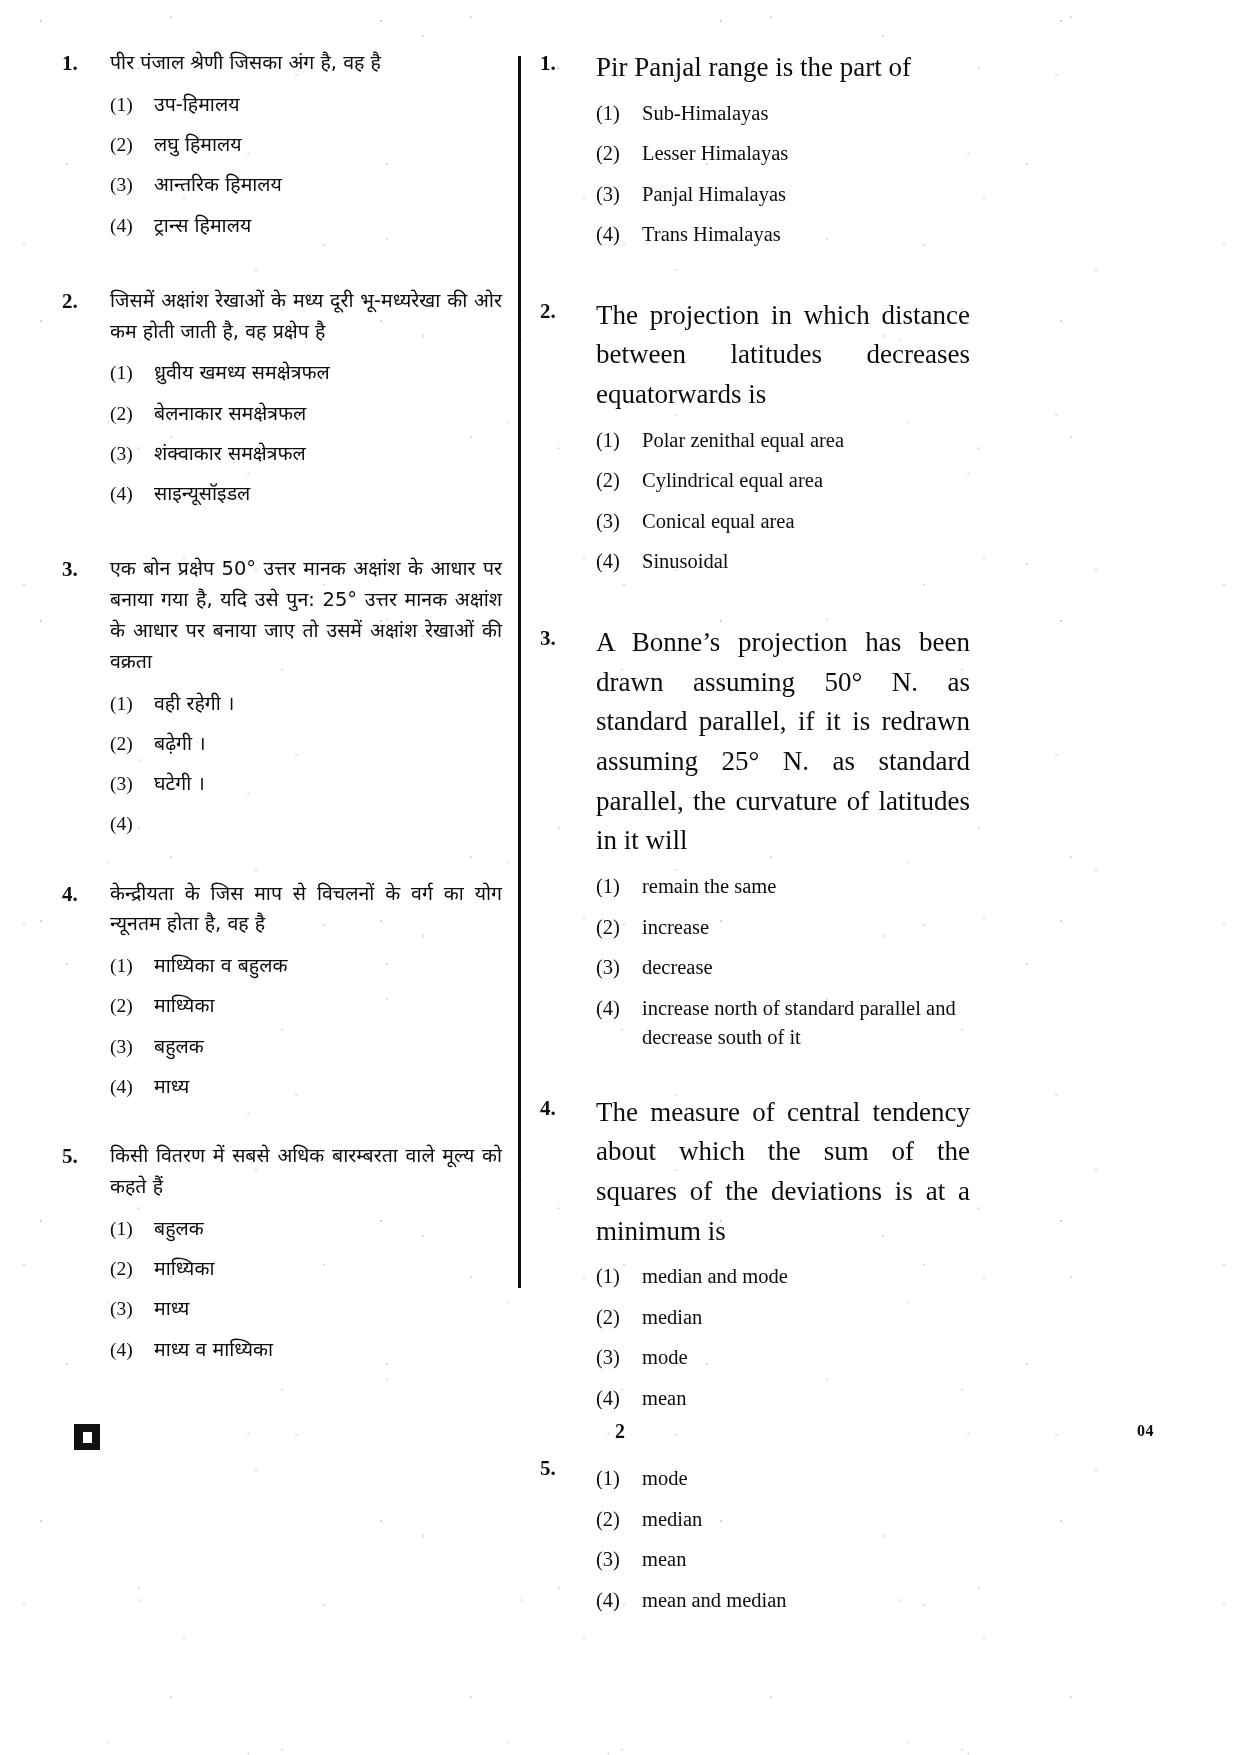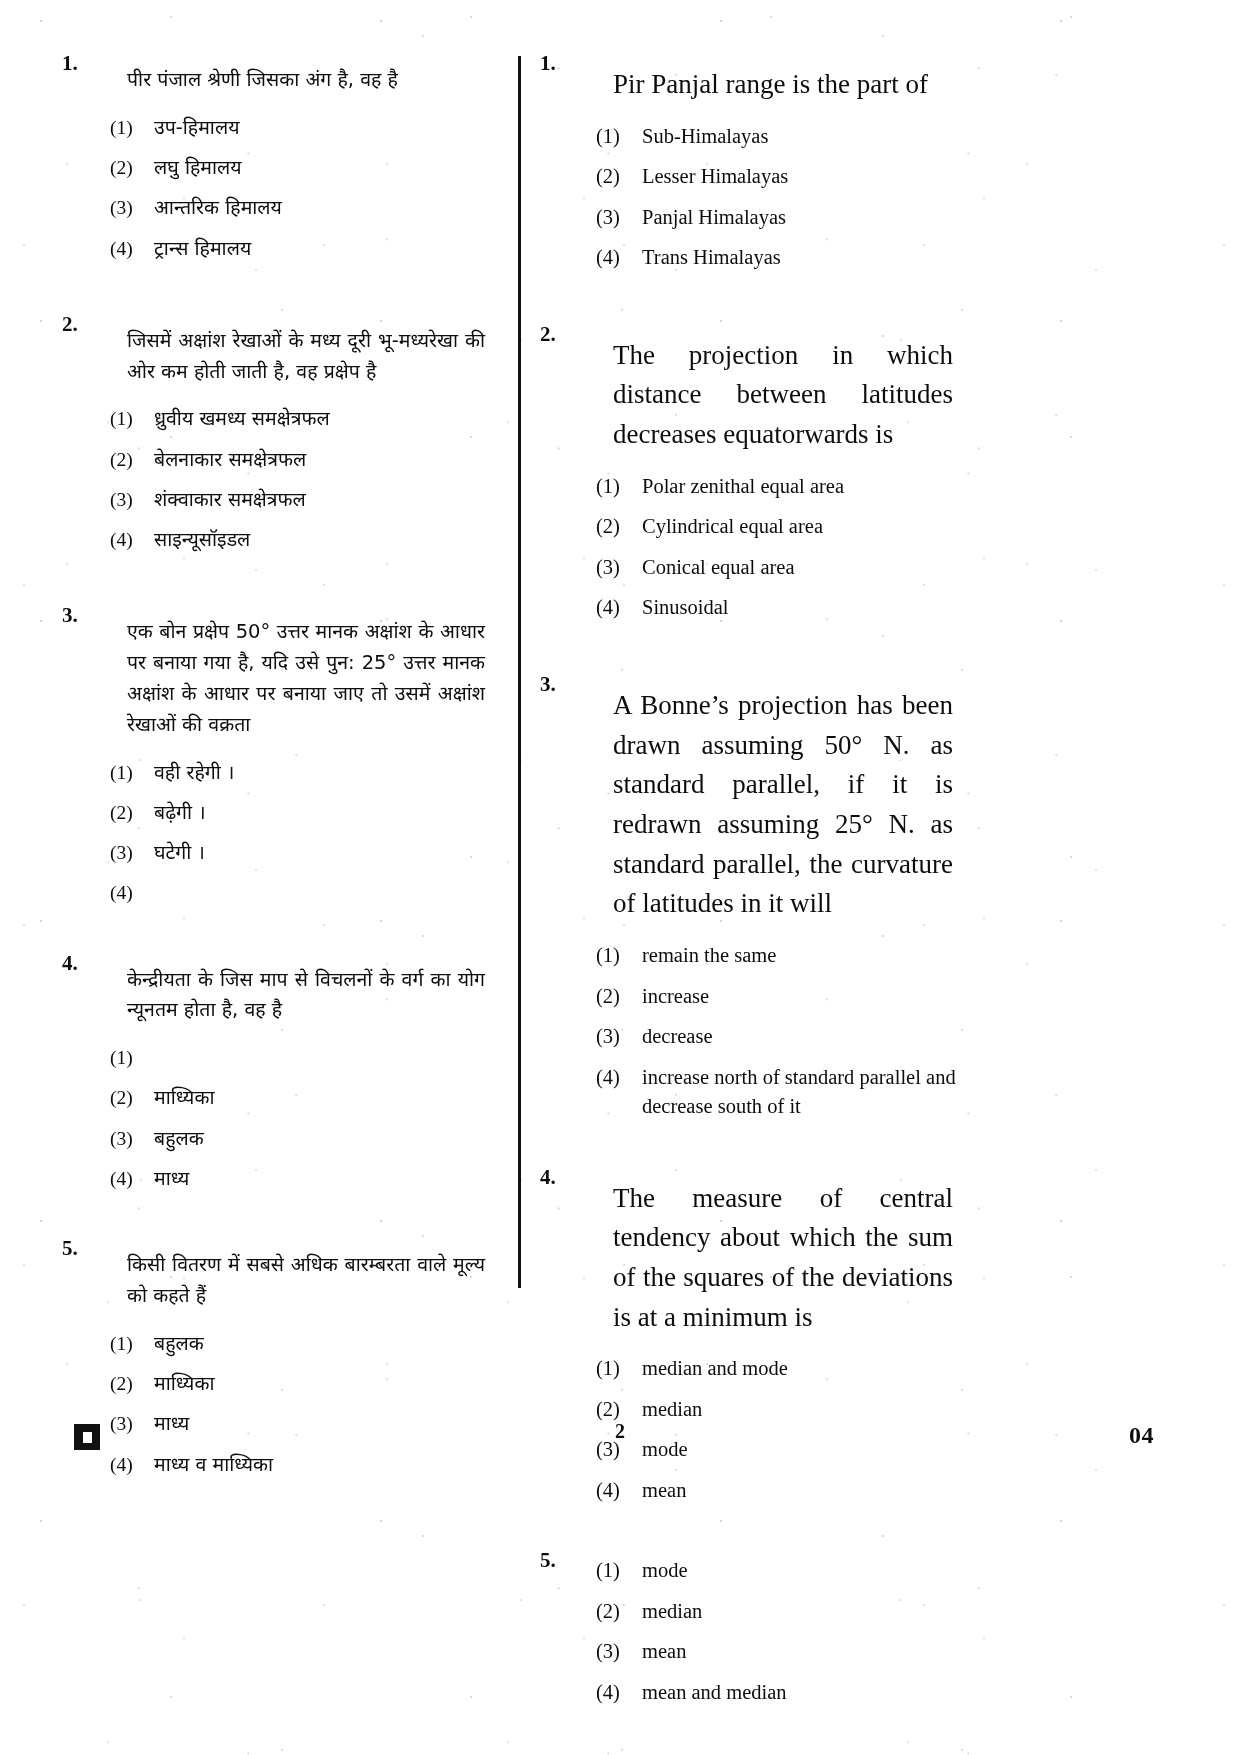--- a/index.html
+++ b/index.html
@@ -96,21 +96,21 @@
     padding-top: 1px;
   }
   .col-hi .qnum { width: 48px; }
   .col-en .qnum { width: 56px; }
 
   .qbody { flex: 1 1 auto; min-width: 0; }
 
   .qtext {
     font-size: 20.5px;
     line-height: 1.44;
-    margin: 17px;
+    margin: 0;
   }
   .col-en .qtext {
     text-align: justify;
     text-justify: inter-word;
     font-size: 27px;
     line-height: 1.47;
   }
 
   .opts {
     margin: 0;
@@ -175,21 +175,21 @@
     top: 0;
     width: 1240px;
     text-align: center;
     font-size: 20px;
     font-weight: bold;
   }
   .booklet-code {
     position: absolute;
     right: 86px;
     top: 2px;
-    font-size: 24px;
+    font-size: 16px;
     font-weight: bold;
     letter-spacing: .5px;
     text-align: right;
   }
 </style>
 </head>
 <body>
 
 <div class="page">
 
@@ -279,20 +279,21 @@
 
       <div class="gap-2"></div>
 
       <div class="q q-hi">
         <div class="qnum">4.</div>
         <div class="qbody">
           <p class="qtext hi-justify">केन्द्रीयता के जिस माप से विचलनों के वर्ग का योग न्यूनतम होता है, वह है</p>
           <ul class="opts">
             <li class="opt">
               <span class="opt-label">(1)</span>
+              <span class="opt-text">माध्यिका व बहुलक</span>
             </li>
             <li class="opt">
               <span class="opt-label">(2)</span>
               <span class="opt-text">माध्यिका</span>
             </li>
             <li class="opt">
               <span class="opt-label">(3)</span>
               <span class="opt-text">बहुलक</span>
             </li>
             <li class="opt">

